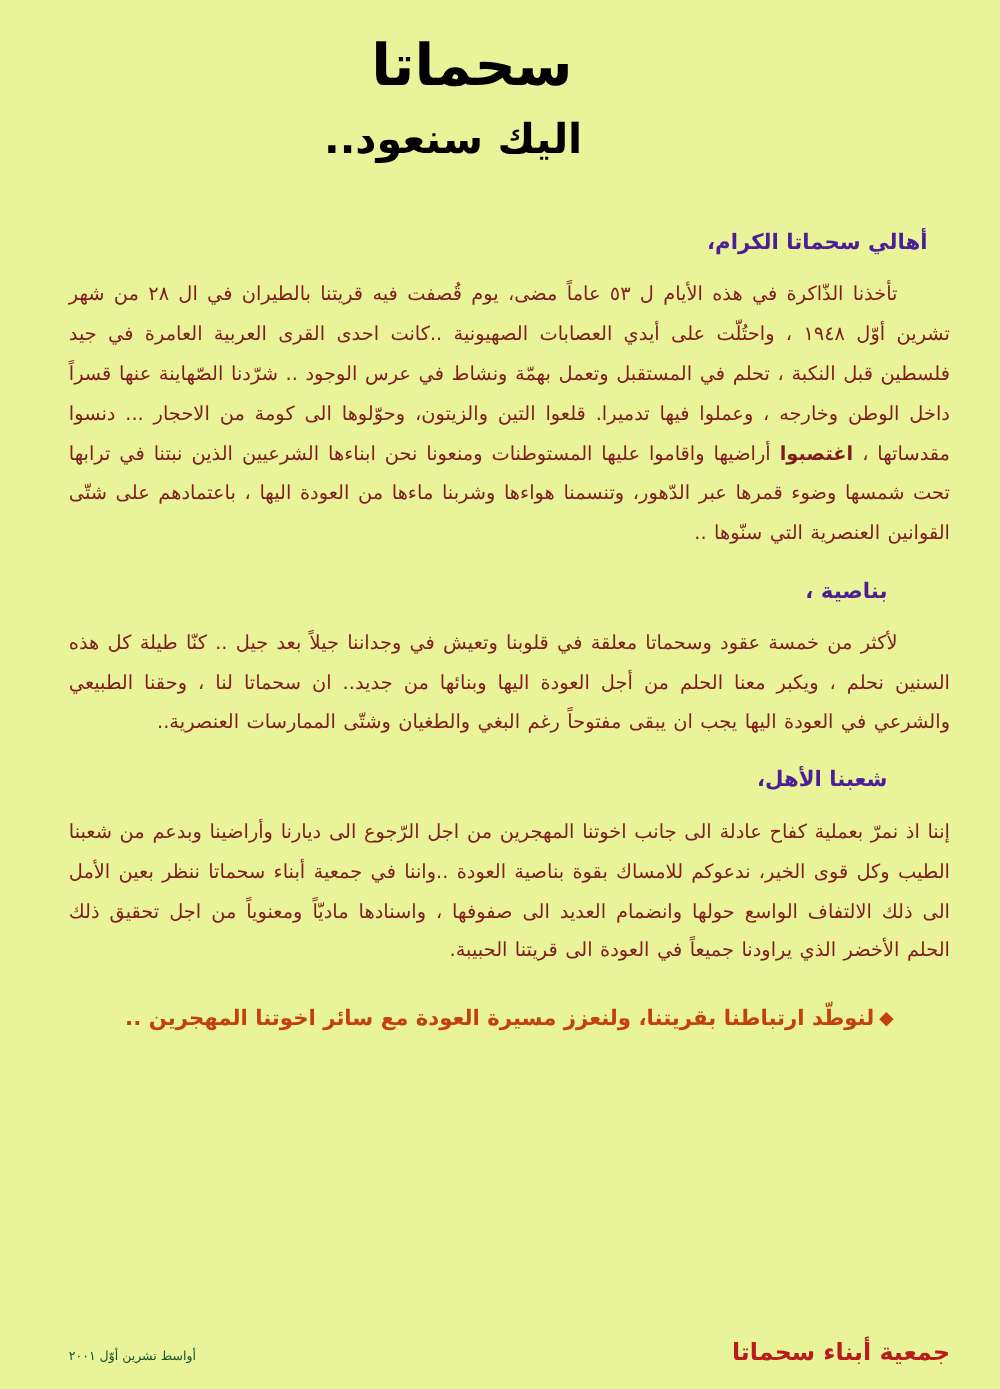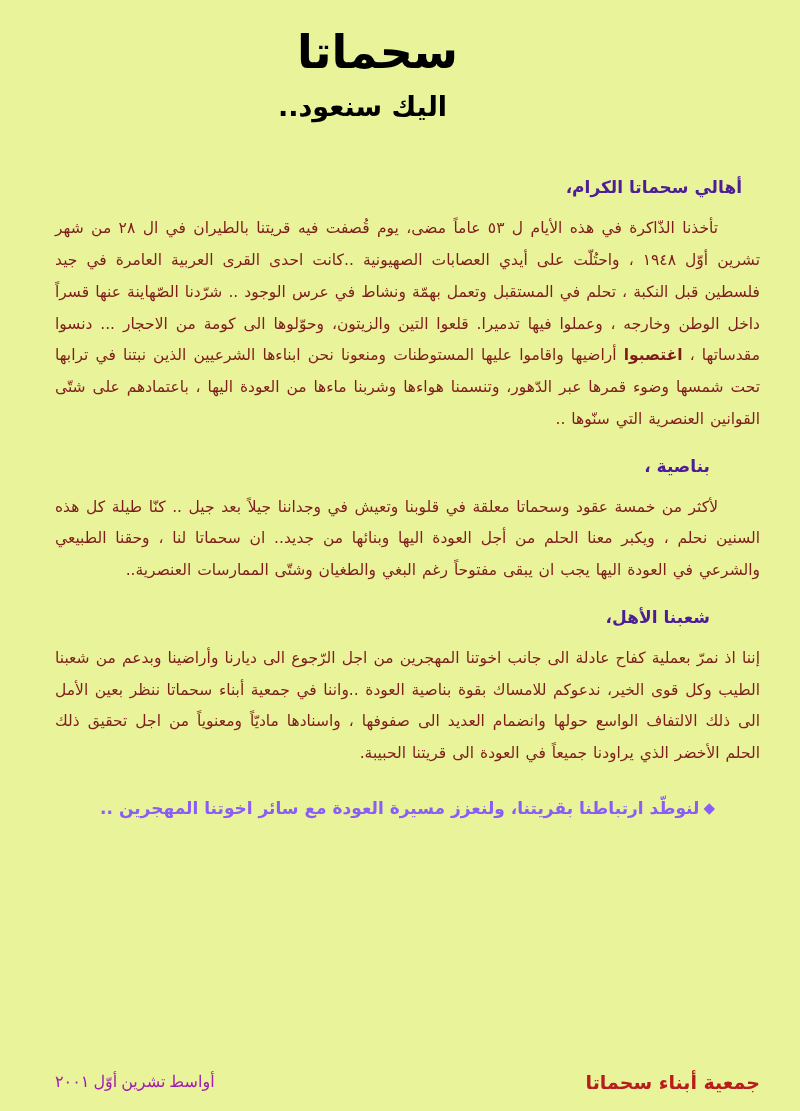--- a/index.html
+++ b/index.html
@@ -32,21 +32,21 @@
     font-size: 46px;
     line-height: 1.15;
     letter-spacing: 0px;
     color: #000;
     margin: 0;
     padding-right: 60px;
   }
   .title-sub {
     font-family: "DejaVu Sans", sans-serif;
     font-weight: bold;
-    font-size: 27px;
+    font-size: 33px;
     line-height: 1.2;
     color: #000;
     margin: 12px 0 0 0;
     padding-right: 90px;
   }
   .salutation {
     font-weight: bold;
     font-size: 17px;
     margin: 54px 0 0 0;
     padding-right: 18px;
@@ -70,45 +70,44 @@
     width: 42px;
   }
   .para b {
     font-weight: bold;
   }
   .slogan {
     margin: 28px 0 0 0;
     font-weight: bold;
     font-size: 17px;
     letter-spacing: 0.5px;
-    color: #8b5cf6;
+    color: #c2410c;
     text-align: center;
     direction: rtl;
   }
   .slogan .bullet {
     font-size: 15px;
     vertical-align: 1px;
     margin-left: 4px;
   }
   .footer {
     position: absolute;
     left: 40px;
     right: 40px;
     bottom: 18px;
     display: flex;
     flex-direction: row;
     justify-content: space-between;
     align-items: flex-end;
   }
   .footer-left {
-    font-size: 16px;
-    color: #a21caf;
+    font-size: 10px;
+    color: #14532d;
     direction: rtl;
     padding-bottom: 2px;
-    font-family: Liberation Serif, serif;
   }
   .footer-right {
     font-weight: bold;
     font-size: 19px;
     color: #b91c1c;
     direction: rtl;
   }
 </style>
 </head>
 <body>

